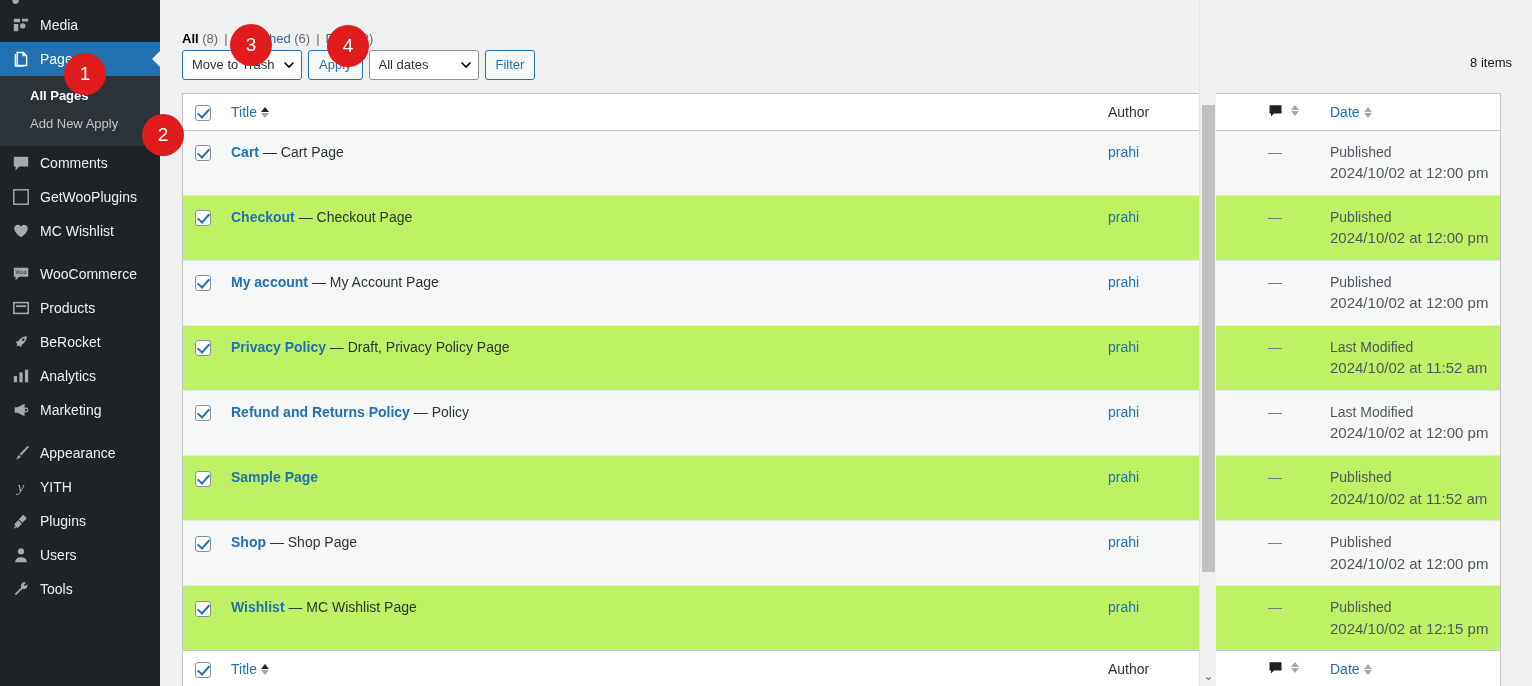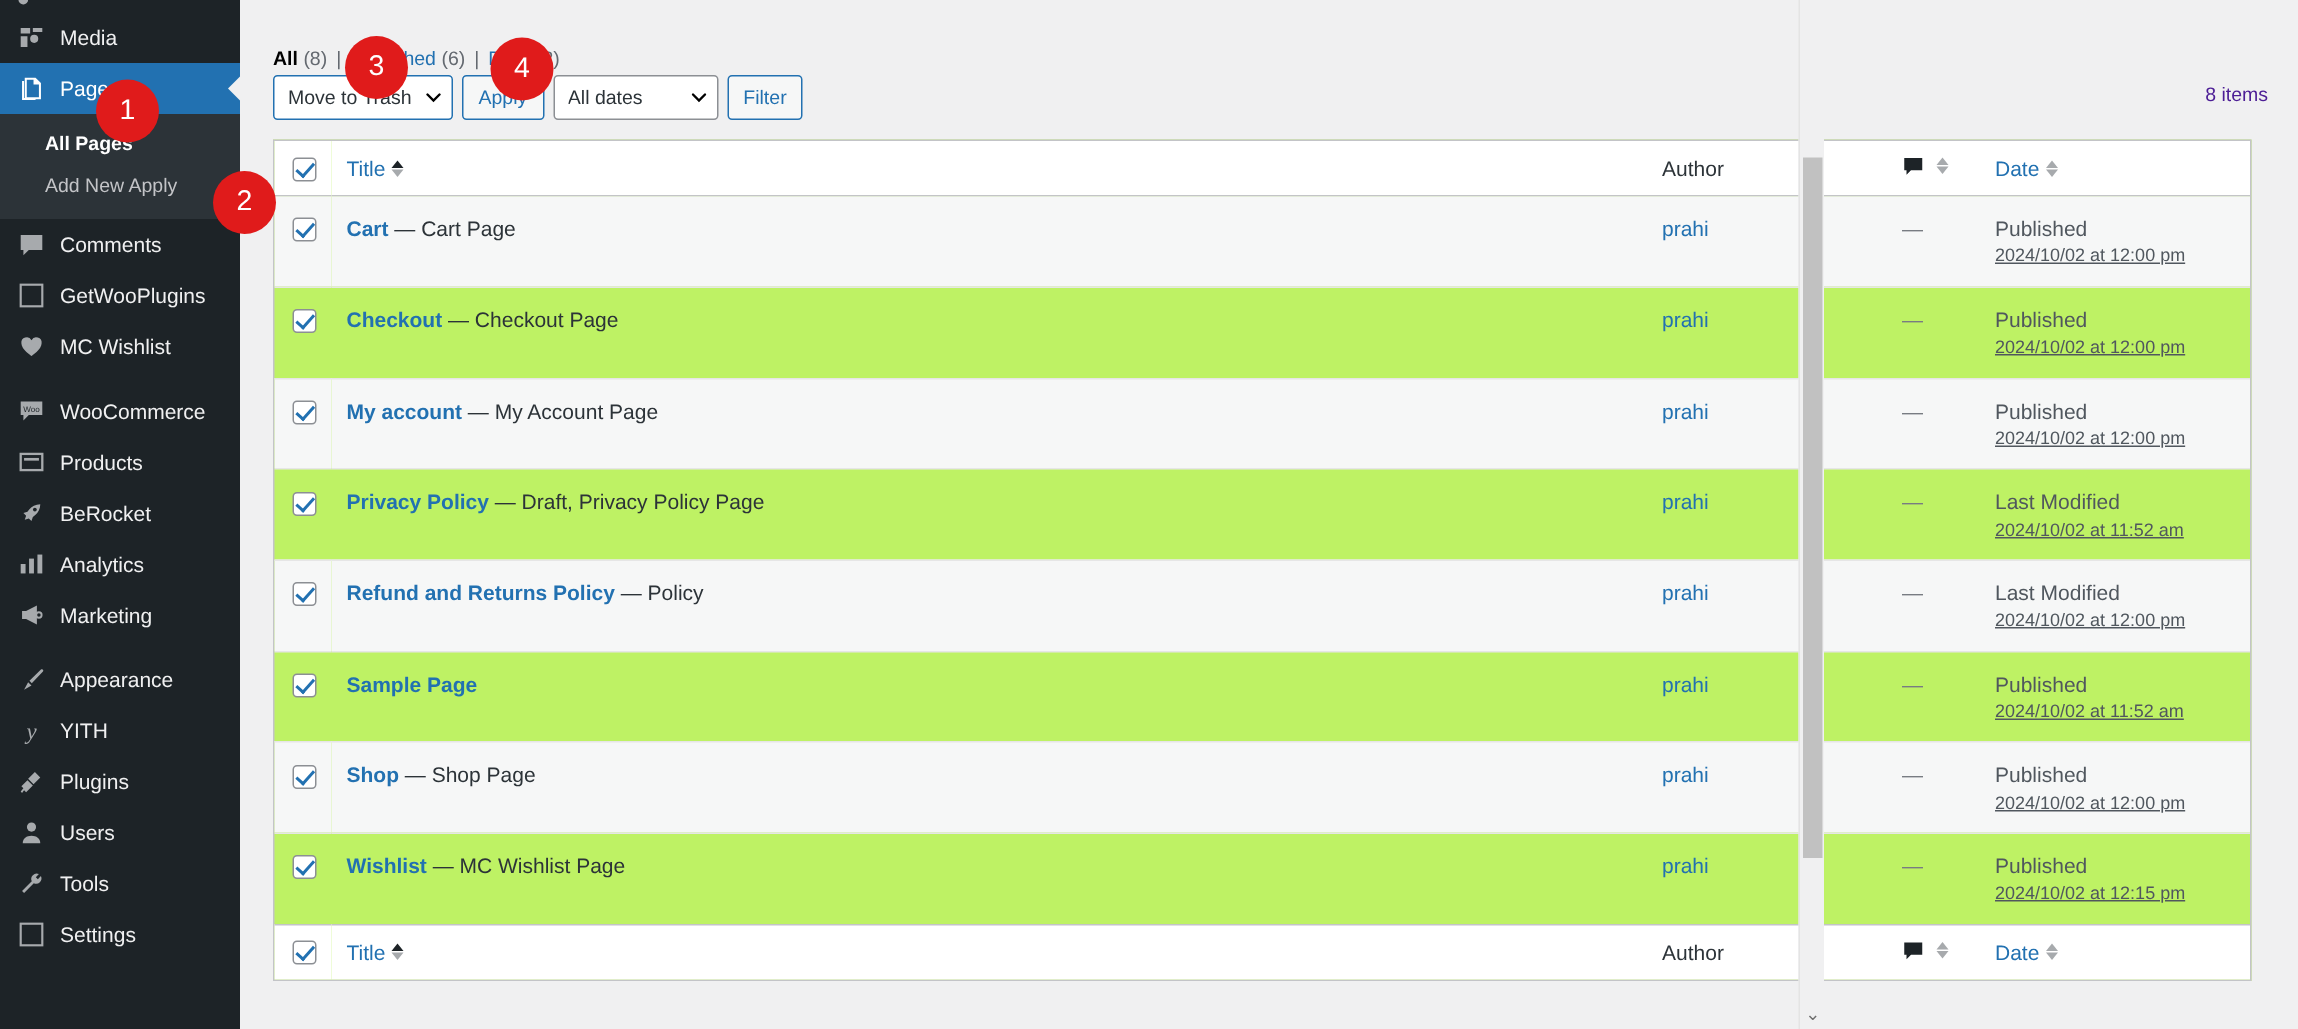--- a/index.html
+++ b/index.html
@@ -116,21 +116,21 @@
   .select-wrap .chev {
     position: absolute; right: 8px; top: 50%; margin-top: -3px;
     pointer-events: none; width: 10px; height: 7px;
   }
   .select-wrap .chev svg { width: 10px; height: 7px; display: block; }
   .bulk-select + .chev svg { fill: #2271b1; }
   .date-select + .chev svg { fill: #50575e; }
 
   .items-count {
     position: absolute; right: 0; top: 6px;
-    font-size: 13px; color: #4c1d95;
+    font-size: 13px; color: #0f172a;
   }
 
   
   .wp-list-table {
     width: 1317px; border-collapse: separate; border-spacing: 0;
     background: #bef264; border: 1px solid #c3c4c7;
     margin-top: 12px; font-size: 14px;
     table-layout: fixed;
   }
   .wp-list-table th {
@@ -186,21 +186,21 @@
   .comment-head-icon { display: inline-block; vertical-align: middle; }
   .comment-head-icon svg { width: 15px; height: 15px; fill: #1d2327; display: block; }
   .th-comments-inner { display: inline-flex; align-items: center; gap: 7px; }
 
   .row-title { font-weight: 700; font-size: 14px; }
   .row-title a { color: #2271b1; text-decoration: none; cursor: pointer; }
   .row-title .status { color: #2c3338; font-weight: 400; }
   .author-link { color: #2271b1; text-decoration: none; cursor: pointer; font-size: 14px; }
   .dash { color: #787c82; }
   .date-status { color: #50575e; font-size: 14px; }
-  .date-value { color: #50575e; font-size: 12px; text-decoration: underline; }
+  .date-value { color: #50575e; font-size: 15px; }
 
   
   #page-scrollbar {
     position: absolute; right: 0; top: 0;
     width: 17px; height: 686px; background: #f0f0f1;
     border-left: 1px solid #e4e4e4;
   }
   #page-scrollbar .thumb {
     position: absolute; left: 2px; top: 105px;
     width: 13px; height: 467px; background: #c1c1c1; border-radius: 0;
@@ -360,29 +360,20 @@
           </span>
           <span>Users</span>
         </div>
         <div class="menu-item">
           <span class="mi-icon">
             <svg viewBox="0 0 20 20">
               <path d="M17 4.5a4 4 0 01-5.3 5.3L4.5 17 3 15.5l7.2-7.2A4 4 0 0115.5 3l-2.3 2.3 1.5 1.5L17 4.5z"></path>
             </svg>
           </span>
           <span>Tools</span>
-        </div>
-        <div class="menu-item">
-          <span class="mi-icon">
-            <svg viewBox="0 0 20 20">
-              <rect x="2" y="2" width="16" height="16" fill="none" stroke="currentColor" stroke-width="1.6"></rect>
-              <path d="M6 13V6m0 7l-1.6-2M6 13l1.6-2M13 6v7m0-7l-1.6 2M13 6l1.6 2"></path>
-            </svg>
-          </span>
-          <span>Settings</span>
         </div>
         <div class="menu-sep"></div>
       </div>
   </nav>
 
   <div id="main">
     <div class="wrap">
 
       <ul class="subsubsub">
         <li>

